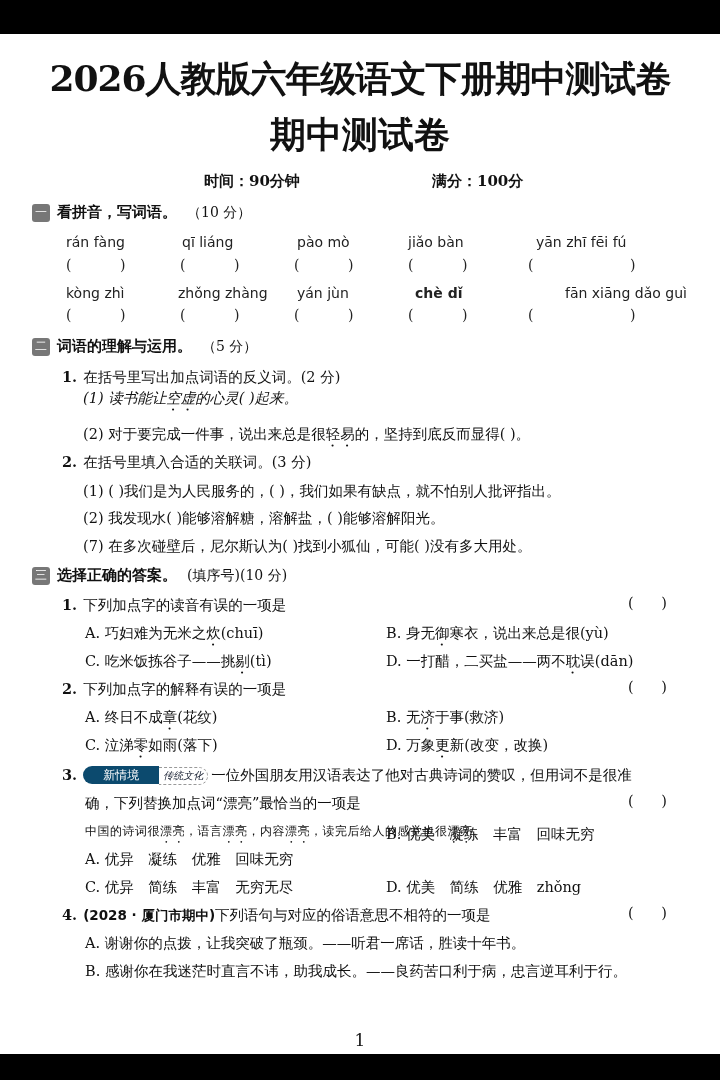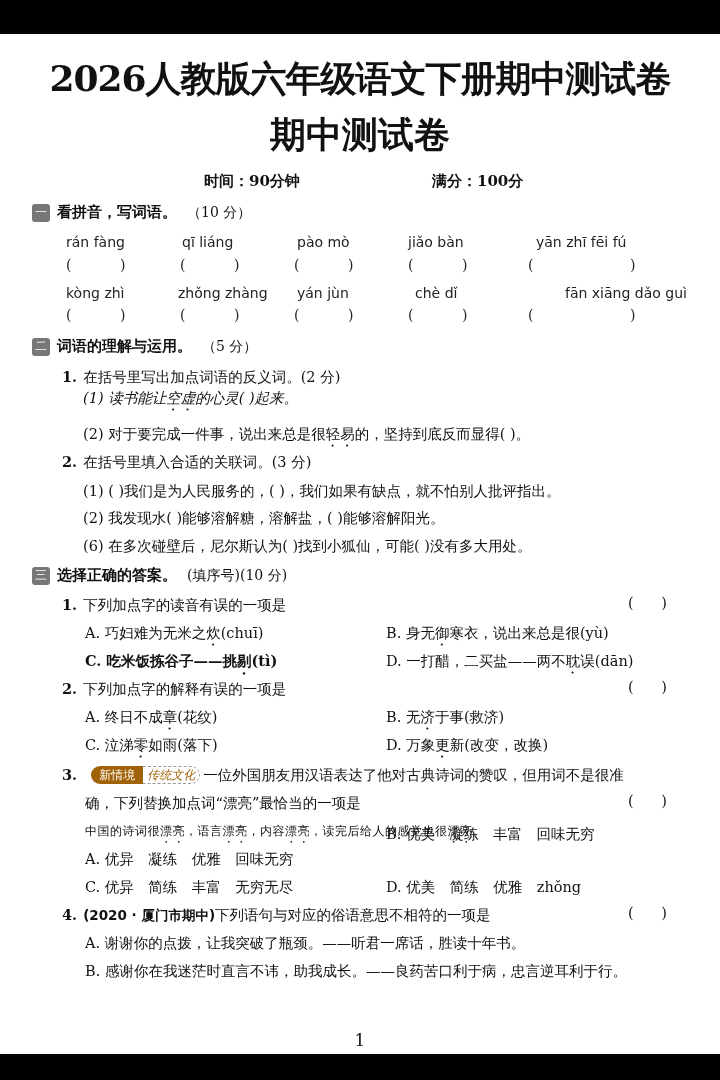--- a/index.html
+++ b/index.html
@@ -36,26 +36,26 @@
   .paren-row { position:absolute; left:0; width:720px; height:22px; font-size:14px; color:#222; }
 
   .line { position:absolute; left:62px; font-size:14.5px; white-space:nowrap; line-height:20px; }
   .line.sub { left:83px; }
   .num { font-weight:bold; margin-right:6px; }
   .opt { position:absolute; font-size:14.5px; white-space:nowrap; line-height:20px; }
   .choice-paren { position:absolute; left:628px; font-size:14.5px; white-space:pre; }
   .dot { text-emphasis: dot; -webkit-text-emphasis: dot; text-emphasis-position: under; -webkit-text-emphasis-position: under; }
 
   .tag-new {
-    display:inline-block; background:#a16207; color:#fff; border-radius:9px 0 0 9px;
-    padding:0 8px; font-size:12px; line-height:18px; font-family:"DejaVu Sans",sans-serif; vertical-align:1px;margin-left:8px;
+    display:inline-block; background:#0c4a6e; color:#fff; border-radius:9px 0 0 9px;
+    padding:0 20px; font-size:12px; line-height:18px; font-family:"DejaVu Sans",sans-serif; vertical-align:1px;
   }
   .tag-cult {
-    display:inline-block; border:1px dashed #999; border-left:none; color:#a16207; border-radius:0 9px 9px 0;
-    padding:0 4px; font-size:12px; line-height:16px; font-style:italic; vertical-align:1px; margin-right:3px;
+    display:inline-block; border:1px dashed #999; border-left:none; color:#0f172a; border-radius:0 9px 9px 0;
+    padding:0 4px; font-size:10px; line-height:16px; font-style:italic; vertical-align:1px; margin-right:3px;
   }
   .kai { font-size:12px; letter-spacing:0.5px; }
   .page-num { position:absolute; top:1030px; left:0; width:720px; text-align:center; font-size:17px; }
 </style>
 </head>
 <body>
 
 <div class="bar-top"></div>
 
 <div class="title1">2026人教版六年级语文下册期中测试卷</div>
@@ -86,21 +86,21 @@
   <span style="left:408px;">(</span>
     <span style="left:462px;">)</span>
   <span style="left:528px;">(</span>
     <span style="left:630px;">)</span>
 </div>
 
 <div class="pinyin-row" style="top:285px;">
   <span style="left:66px;">kòng zhì</span>
   <span style="left:167px;margin-left:11px;">zhǒng zhàng</span>
   <span style="left:297px;">yán jùn</span>
-  <span style="left:415px;">chè dǐ</span>
+  <span style="left:415px;font-weight:bold;">chè dǐ</span>
   <span style="left:519px;margin-left:46px;">fān xiāng dǎo guì</span>
 </div>
 <div class="paren-row" style="top:307px;">
   <span style="left:66px;">(</span>
     <span style="left:120px;">)</span>
   <span style="left:180px;">(</span>
     <span style="left:234px;">)</span>
   <span style="left:294px;">(</span>
     <span style="left:348px;">)</span>
   <span style="left:408px;">(</span>
@@ -123,35 +123,35 @@
 </div>
 <div class="line sub" style="top:424px;">
   <span>(2) 对于要完成一件事，说出来总是很</span><span class="dot">轻易</span><span>的，坚持到底反而显得(          )。</span>
 </div>
 
 <div class="line" style="top:452px;">
   <span class="num">2.</span><span>在括号里填入合适的关联词。(3 分)</span>
 </div>
 <div class="line sub" style="top:481px;">(1) (          )我们是为人民服务的，(          )，我们如果有缺点，就不怕别人批评指出。</div>
 <div class="line sub" style="top:508px;">(2) 我发现水(          )能够溶解糖，溶解盐，(          )能够溶解阳光。</div>
-<div class="line sub" style="top:536px;">(6) 在多次碰壁后，尼尔斯认为(          )找到小狐仙，可能(          )没有多大用处。</div>
+<div class="line sub" style="top:536px;">(7) 在多次碰壁后，尼尔斯认为(          )找到小狐仙，可能(          )没有多大用处。</div>
 
 <div class="sec-head" style="top:566px;">
   <span class="sec-badge">三</span>
   <span class="sec-title">选择正确的答案。</span>
   <span class="sec-score">(填序号)(10 分)</span>
 </div>
 
 <div class="line" style="top:595px;">
   <span class="num">1.</span><span>下列加点字的读音有误的一项是</span>
 </div>
 <div class="choice-paren" style="top:595px;">(      )</div>
 <div class="opt" style="left:85px; top:623px;"><span>A. </span><span>巧妇难为无米之</span><span class="dot">炊</span><span>(chuī)</span></div>
 <div class="opt" style="left:386px; top:623px;"><span>B. </span><span>身无</span><span class="dot">御</span><span>寒衣，说出来总是很(yù)</span></div>
-<div class="opt" style="left:85px; top:651px;font-weight:bold;"><span>C. </span><span>吃米饭拣谷子——挑</span><span class="dot">剔</span><span>(tì)</span></div>
+<div class="opt" style="left:85px; top:651px;"><span>C. </span><span>吃米饭拣谷子——挑</span><span class="dot">剔</span><span>(tì)</span></div>
 <div class="opt" style="left:386px; top:651px;"><span>D. </span><span>一打醋，二买盐——两不</span><span class="dot">耽</span><span>误(dān)</span></div>
 
 <div class="line" style="top:679px;">
   <span class="num">2.</span><span>下列加点字的解释有误的一项是</span>
 </div>
 <div class="choice-paren" style="top:679px;">(      )</div>
 <div class="opt" style="left:85px; top:707px;"><span>A. </span><span>终日不成</span><span class="dot">章</span><span>(花纹)</span></div>
 <div class="opt" style="left:386px; top:707px;"><span>B. </span><span>无</span><span class="dot">济</span><span>于事(救济)</span></div>
 <div class="opt" style="left:85px; top:735px;"><span>C. </span><span>泣涕</span><span class="dot">零</span><span>如雨(落下)</span></div>
 <div class="opt" style="left:386px; top:735px;"><span>D. </span><span>万象</span><span class="dot">更</span><span>新(改变，改换)</span></div>
@@ -163,20 +163,20 @@
 <div class="choice-paren" style="top:793px;">(      )</div>
 <div class="line kai" style="top:821px; left:85px;">
   <span>中国的诗词很</span><span class="dot">漂亮</span><span>，语言</span><span class="dot">漂亮</span><span>，内容</span><span class="dot">漂亮</span><span>，读完后给人的感觉也很</span><span class="dot">漂亮</span><span>。</span>
 </div>
 <div class="opt" style="left:85px; top:849px;"><span>A. </span><span>优异　凝练　优雅　回味无穷</span></div>
 <div class="opt" style="left:386px; top:824px;"><span>B. </span><span>优美　凝练　丰富　回味无穷</span></div>
 <div class="opt" style="left:85px; top:877px;"><span>C. </span><span>优异　简练　丰富　无穷无尽</span></div>
 <div class="opt" style="left:386px; top:877px;"><span>D. </span><span>优美　简练　优雅　zhǒng</span></div>
 
 <div class="line" style="top:905px;">
-  <span class="num">4.</span><span style="font-weight:bold; font-family:'DejaVu Sans',sans-serif; font-size:13.5px;">(2020 · 厦门市期中)</span><span>下列语句与对应的俗语意思不相符的一项是</span>
+  <span class="num">4.</span><span style="font-weight:bold; font-family:'DejaVu Sans',sans-serif; font-size:13.5px;">(2028 · 厦门市期中)</span><span>下列语句与对应的俗语意思不相符的一项是</span>
 </div>
 <div class="choice-paren" style="top:905px;">(      )</div>
 <div class="opt" style="left:85px; top:933px;"><span>A. </span><span>谢谢你的点拨，让我突破了瓶颈。——听君一席话，胜读十年书。</span></div>
 <div class="opt" style="left:85px; top:961px;"><span>B. </span><span>感谢你在我迷茫时直言不讳，助我成长。——良药苦口利于病，忠言逆耳利于行。</span></div>
 
 <div class="page-num">1</div>
 <div class="bar-bottom"></div>
 
 </body></html>

